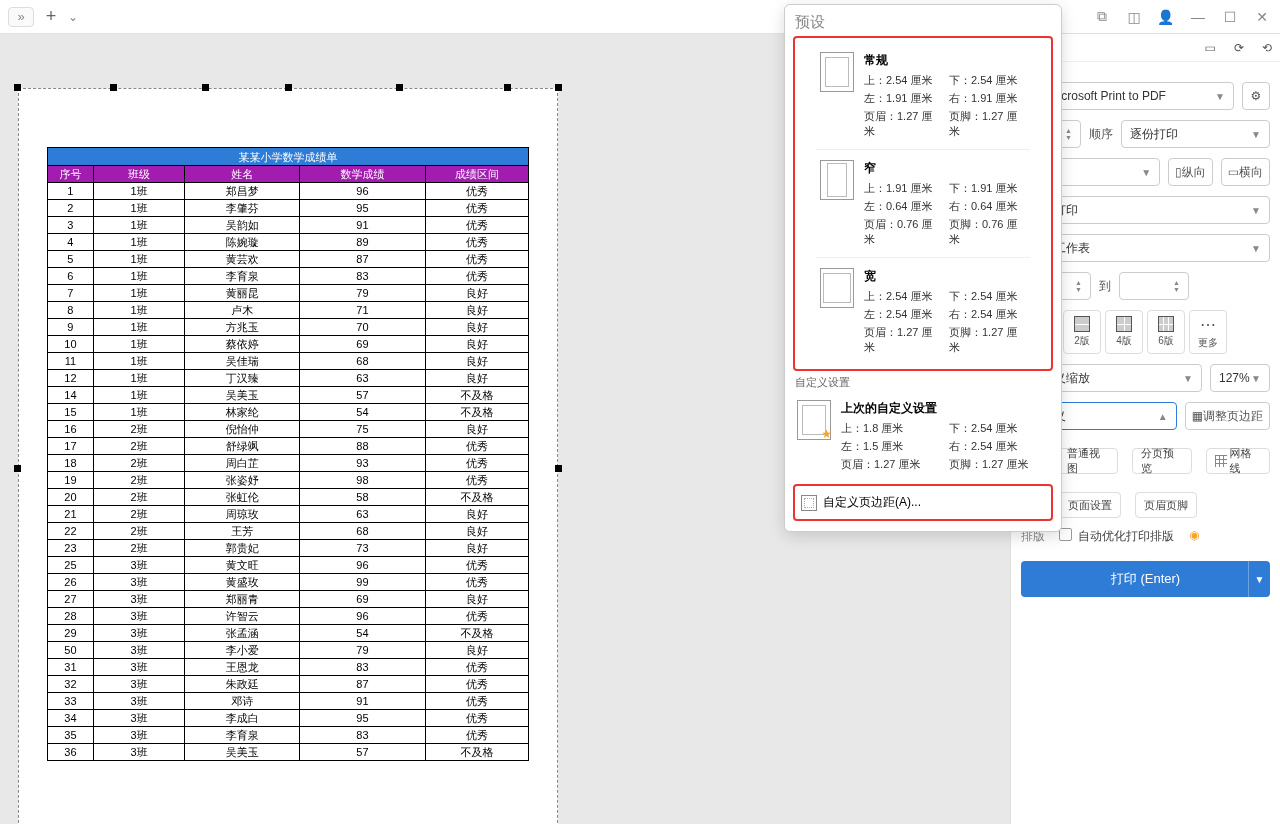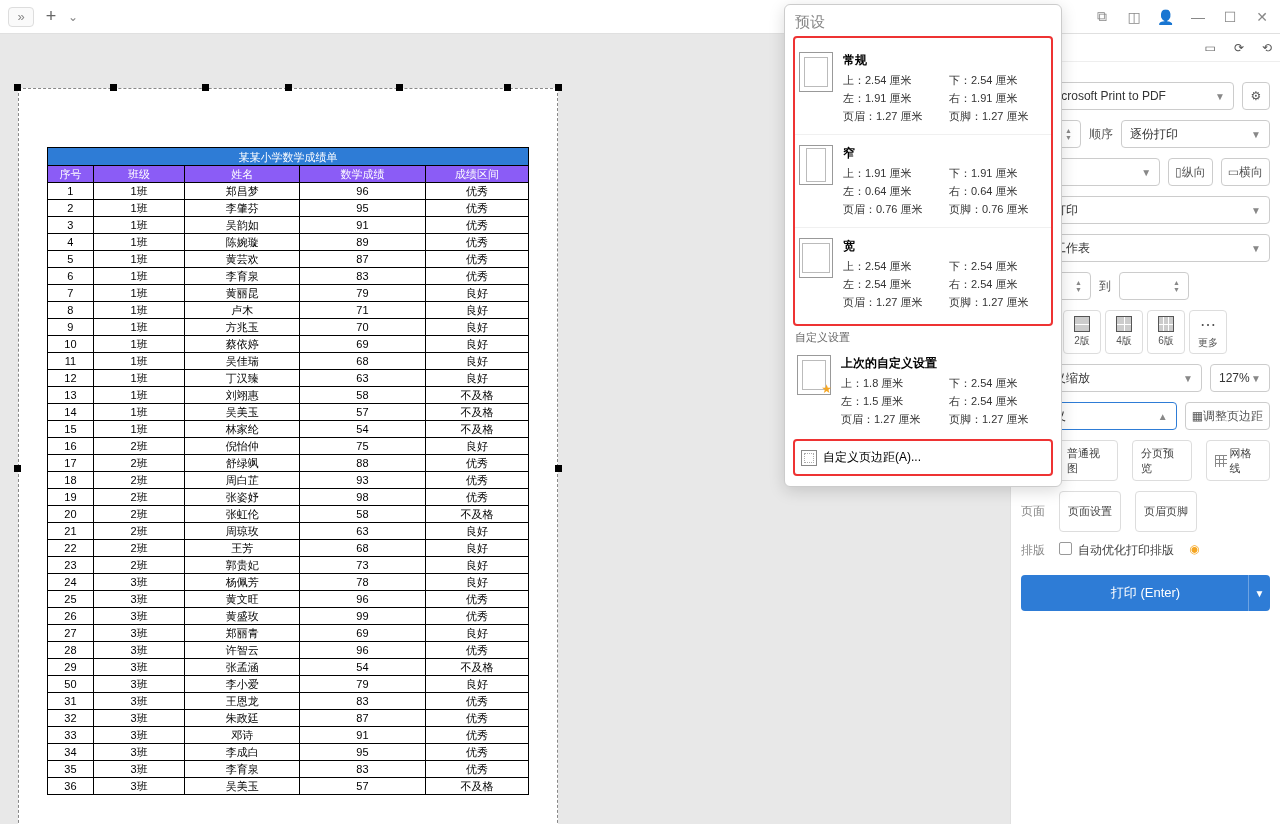--- a/index.html
+++ b/index.html
@@ -21,27 +21,27 @@
 .page-outer { position: absolute; left: 18px; top: 54px; width: 540px; height: 760px; }
 .page { background: #fff; border: 1px dashed #888; width: 100%; height: 100%; padding: 58px 28px 40px 28px; }
 .handle { position: absolute; width: 7px; height: 7px; background: #000; }
 .h-tl { top: -4px; left: -4px; } .h-tc { top: -4px; left: 50%; margin-left: -3px; } .h-tr { top: -4px; right: -4px; }
 .h-ml { top: 50%; left: -4px; margin-top: -3px; } .h-mr { top: 50%; right: -4px; margin-top: -3px; }
 .mh { position:absolute; top:-4px; width:7px; height:7px; background:#000;}
 
 table.data { border-collapse: collapse; width: 100%; font-size: 11px; }
 table.data td, table.data th { border: 1px solid #000; text-align: center; padding: 1px 2px; line-height: 14px; }
 .title-row td { background: #2e7cd6; color: #fff; font-weight: normal; height: 18px; }
-.hdr-row td { background: #8b5cf6; color: #fff; height: 16px; }
+.hdr-row td { background: #a21caf; color: #fff; height: 16px; }
 .col0 { width: 40px; } .col1 { width: 80px; } .col2 { width: 100px; } .col3 { width: 110px; } .col4 { width: 90px; }
 
 
 .preset-panel { position: absolute; top: 4px; left: 784px; width: 278px; background: #fff; border: 1px solid #ccc; border-radius: 6px; box-shadow: 0 4px 16px rgba(0,0,0,.15); padding: 6px 8px 10px; z-index: 50; }
 .preset-title { color: #888; font-size: 15px; margin: 2px 0 4px 2px; }
-.red-box { border: 2px solid #e33; border-radius: 4px; padding: 4px 0; }
+.red-box { border: 2px solid #e33; border-radius: 4px; padding: 4px 21px; }
 .preset-item { display: flex; gap: 10px; padding: 10px 4px; align-items: flex-start; border-bottom: 1px solid #f0f0f0; }
 .preset-item:last-child { border-bottom: none; }
 .preset-icon { width: 34px; height: 40px; border: 1px solid #999; background: #fff; position: relative; flex-shrink: 0; }
 .preset-icon::before { content: ""; position: absolute; inset: 4px; border: 1px solid #bbb; }
 .preset-icon.narrow::before { inset: 2px 6px; }
 .preset-icon.wide::before { inset: 4px 2px; }
 .preset-body { flex: 1; }
 .preset-name { font-weight: 600; font-size: 12px; margin-bottom: 4px; }
 .preset-grid { display: grid; grid-template-columns: 1fr 1fr; gap: 3px 8px; font-size: 11px; color: #333; }
 .custom-label { color: #666; font-size: 11px; padding: 4px 2px 2px; }
@@ -63,21 +63,21 @@
 .layout-btns { display:flex; gap:4px; }
 .layout-btn { width:38px; height:44px; border:1px solid #ddd; border-radius:4px; display:flex; flex-direction:column; align-items:center; justify-content:center; font-size:10px; color:#555; gap:2px;}
 .layout-btn.sel { border-color:#2e7cd6; background:#eef5ff; color:#2e7cd6;}
 .layout-ico { width:16px; height:16px; border:1px solid currentColor; }
 .layout-ico.g2 { display:grid; grid-template-rows:1fr 1fr; gap:1px;}
 .layout-ico.g4 { display:grid; grid-template-columns:1fr 1fr; grid-template-rows:1fr 1fr; gap:1px;}
 .layout-ico.g6 { display:grid; grid-template-columns:1fr 1fr 1fr; grid-template-rows:1fr 1fr; gap:1px;}
 .layout-ico div{background:currentColor;opacity:.3;}
 .section-row { display:flex; align-items:center; gap:14px; }
 .section-lbl { color:#888; font-size:12px; }
-.view-btn { height:41px; border:1px solid #ddd; border-radius:4px; padding:0 8px; display:flex; align-items:center; font-size:11px; color:#444;}
+.view-btn { height:26px; border:1px solid #ddd; border-radius:4px; padding:0 8px; display:flex; align-items:center; font-size:11px; color:#444;margin-top:8px;}
 .check-row { display:flex; gap:6px; font-size:12px; color:#444;}
 .checkbox { width:13px; height:13px; border:1px solid #999; border-radius:2px; display:inline-block;}
 .print-btn { height:36px; background:#2e7cd6; color:#fff; border-radius:4px; display:flex; align-items:center; justify-content:center; font-size:13px; margin-top:6px; position:relative;}
 .print-split { position:absolute; right:0; top:0; bottom:0; width:22px; border-left:1px solid rgba(255,255,255,.3); display:flex; align-items:center; justify-content:center; font-size:10px;}
 .grid-ico{display:inline-block;width:12px;height:12px;background-image:linear-gradient(#888 1px,transparent 1px),linear-gradient(90deg,#888 1px,transparent 1px);background-size:4px 4px;}
 </style>
 </head>
 <body>
 
 <div class="titlebar">
@@ -208,27 +208,20 @@
               <td class="col4">良好</td>
             </tr>
             <tr>
               <td class="col0">12</td>
               <td class="col1">1班</td>
               <td class="col2">丁汉臻</td>
               <td class="col3">63</td>
               <td class="col4">良好</td>
             </tr>
             <tr>
-              <td class="col0">13</td>
-              <td class="col1">1班</td>
-              <td class="col2">刘翊惠</td>
-              <td class="col3">58</td>
-              <td class="col4">不及格</td>
-            </tr>
-            <tr>
               <td class="col0">14</td>
               <td class="col1">1班</td>
               <td class="col2">吴美玉</td>
               <td class="col3">57</td>
               <td class="col4">不及格</td>
             </tr>
             <tr>
               <td class="col0">15</td>
               <td class="col1">1班</td>
               <td class="col2">林家纶</td>
@@ -282,27 +275,20 @@
               <td class="col1">2班</td>
               <td class="col2">王芳</td>
               <td class="col3">68</td>
               <td class="col4">良好</td>
             </tr>
             <tr>
               <td class="col0">23</td>
               <td class="col1">2班</td>
               <td class="col2">郭贵妃</td>
               <td class="col3">73</td>
-              <td class="col4">良好</td>
-            </tr>
-            <tr>
-              <td class="col0">24</td>
-              <td class="col1">3班</td>
-              <td class="col2">杨佩芳</td>
-              <td class="col3">78</td>
               <td class="col4">良好</td>
             </tr>
             <tr>
               <td class="col0">25</td>
               <td class="col1">3班</td>
               <td class="col2">黄文旺</td>
               <td class="col3">96</td>
               <td class="col4">优秀</td>
             </tr>
             <tr>

